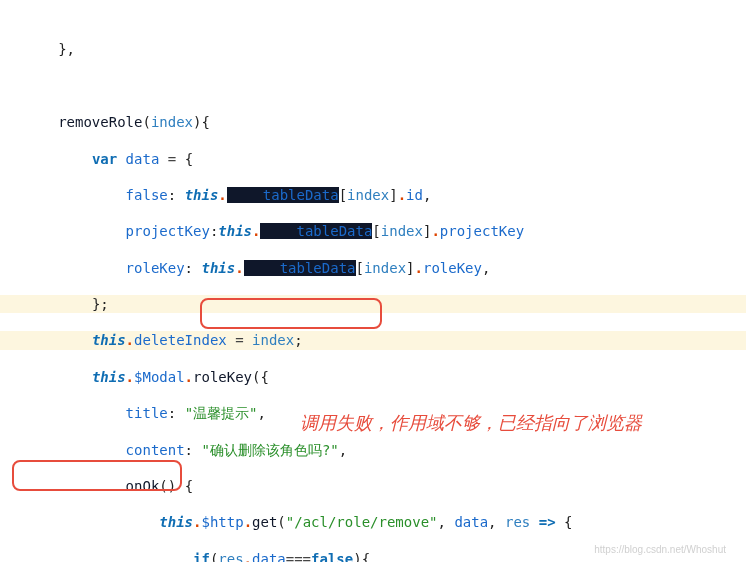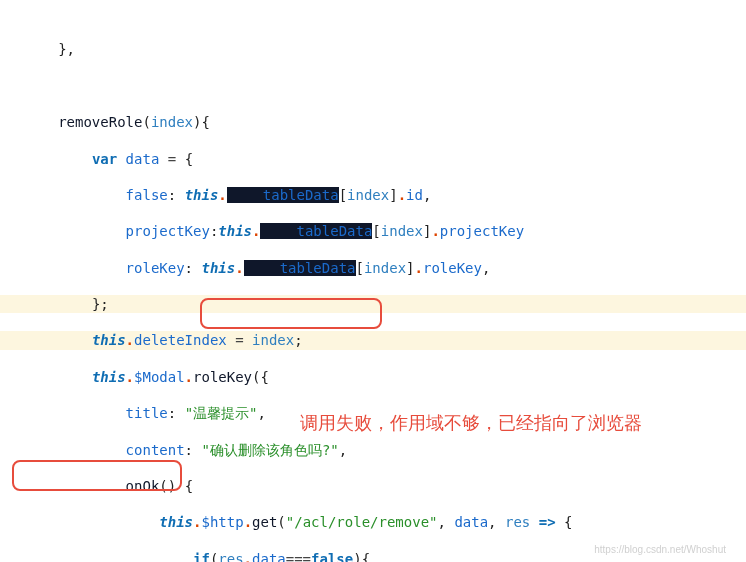--- a/index.html
+++ b/index.html
@@ -54,20 +54,21 @@
     width: 166px; height: 27px;
     pointer-events: none;
   }
   .annotation {
     position: absolute;
     left: 300px;
     top: 412px;
     font-family: "Microsoft YaHei","PingFang SC",sans-serif;
     font-size: 18px;
     color: #e74c3c;
+    font-style: italic;
   }
   .watermark {
     position: absolute;
     bottom: 6px; right: 20px;
     font-size: 10px;
     color: #d0d0d0;
     font-family: sans-serif;
   }
 </style>
 </head>

